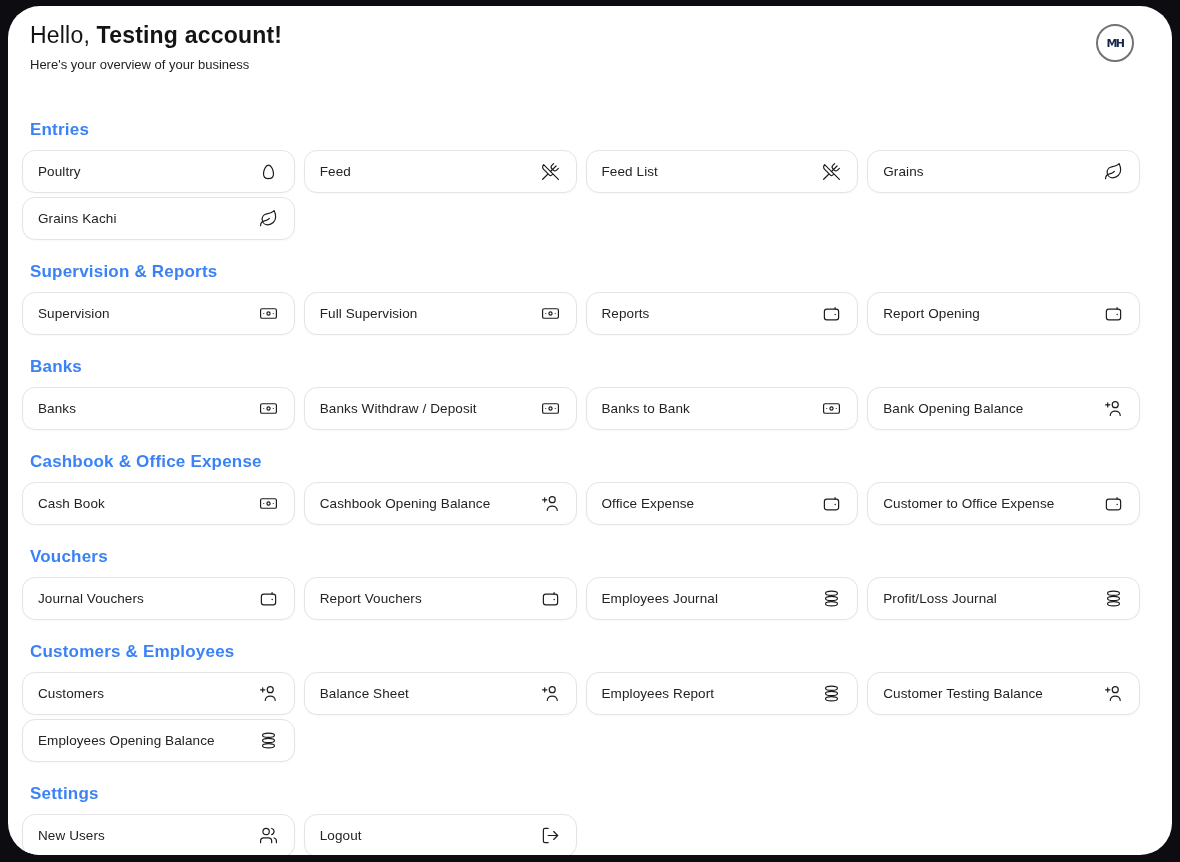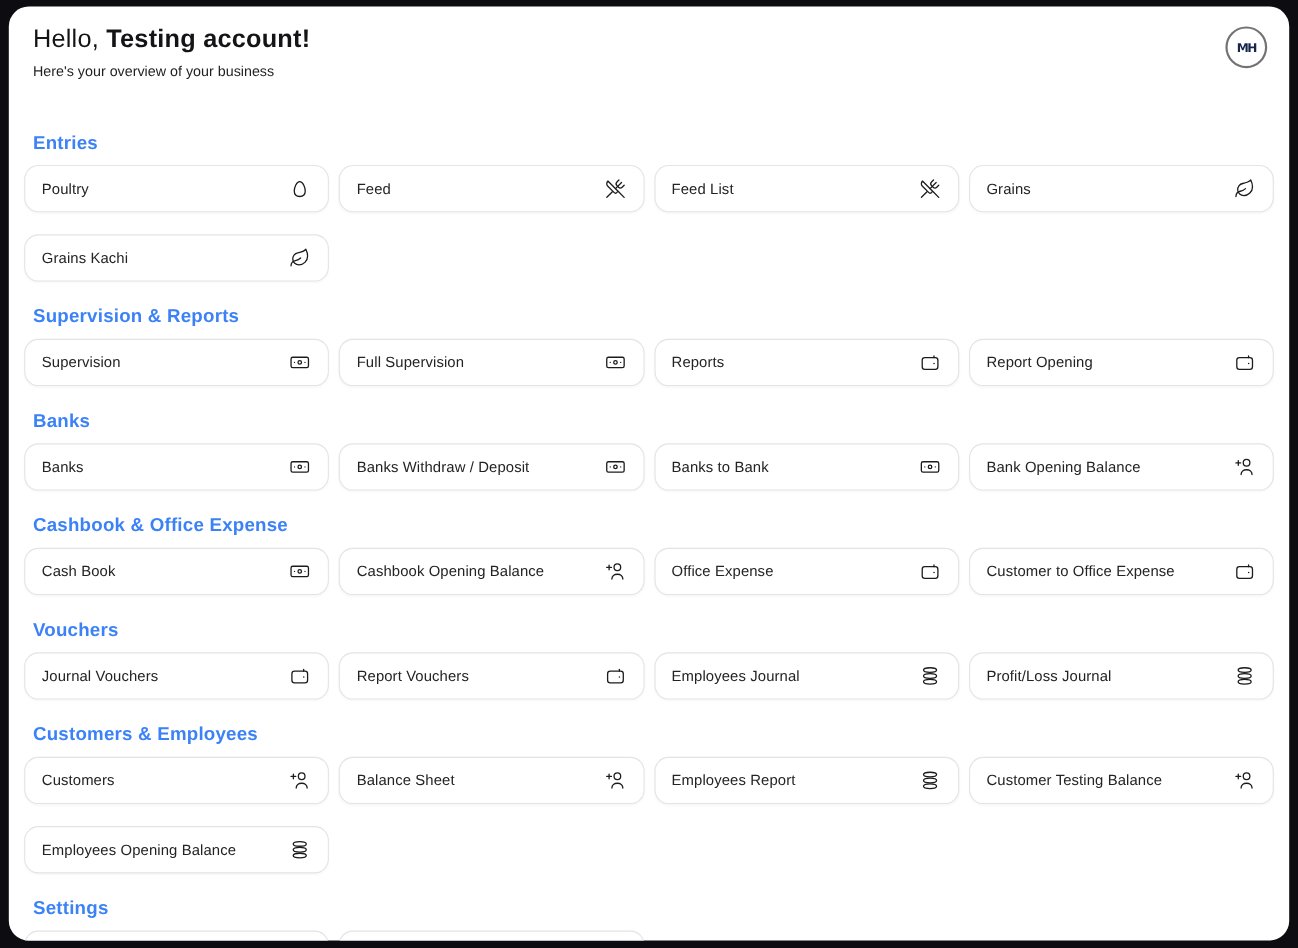--- a/index.html
+++ b/index.html
@@ -10,23 +10,23 @@
   }
   .frame {
     position: relative;
     width: 1180px; height: 862px;
     background: #0c0c11;
   }
   .app {
     position: absolute;
     left: 8px; top: 6px; right: 8px; bottom: 7px;
     background: #ffffff;
-    border-radius: 18px;
+    border-radius: 32px;
     overflow: hidden;
-    padding: 14px 14px 0 14px;
+    padding: 14px 32px 0 14px;
   }
   .header { position: relative; padding: 0 8px; }
   .title { font-size: 23px; color: #141416; letter-spacing: 0.2px; line-height: 30px; }
   .title .light { font-weight: 500; }
   .title .bold { font-weight: 700; }
   .subtitle { margin-top: 7px; font-size: 13px; color: #1f1f22; }
   .avatar {
     position: absolute; top: 4px; right: 6px;
     width: 38px; height: 38px; border-radius: 50%;
     border: 2px solid #737373;
@@ -39,21 +39,21 @@
   }
   .sections { margin-top: 48px; }
   .section + .section { margin-top: 22px; }
   .section-title {
     font-size: 17px; font-weight: 700; color: #3b82f6;
     margin: 0 8px 10px 8px; letter-spacing: 0.2px;
   }
   .grid {
     display: grid;
     grid-template-columns: repeat(4, 1fr);
-    gap: 20px 9px;
+    gap: 4px 9px;
   }
   .card {
     height: 43px;
     background: #fff;
     border: 1px solid #e4e4e7;
     border-radius: 13px;
     box-shadow: 0 1px 2px rgba(0,0,0,0.03);
     display: flex; align-items: center; justify-content: space-between;
     padding: 0 16px 0 15px;
     cursor: pointer;

